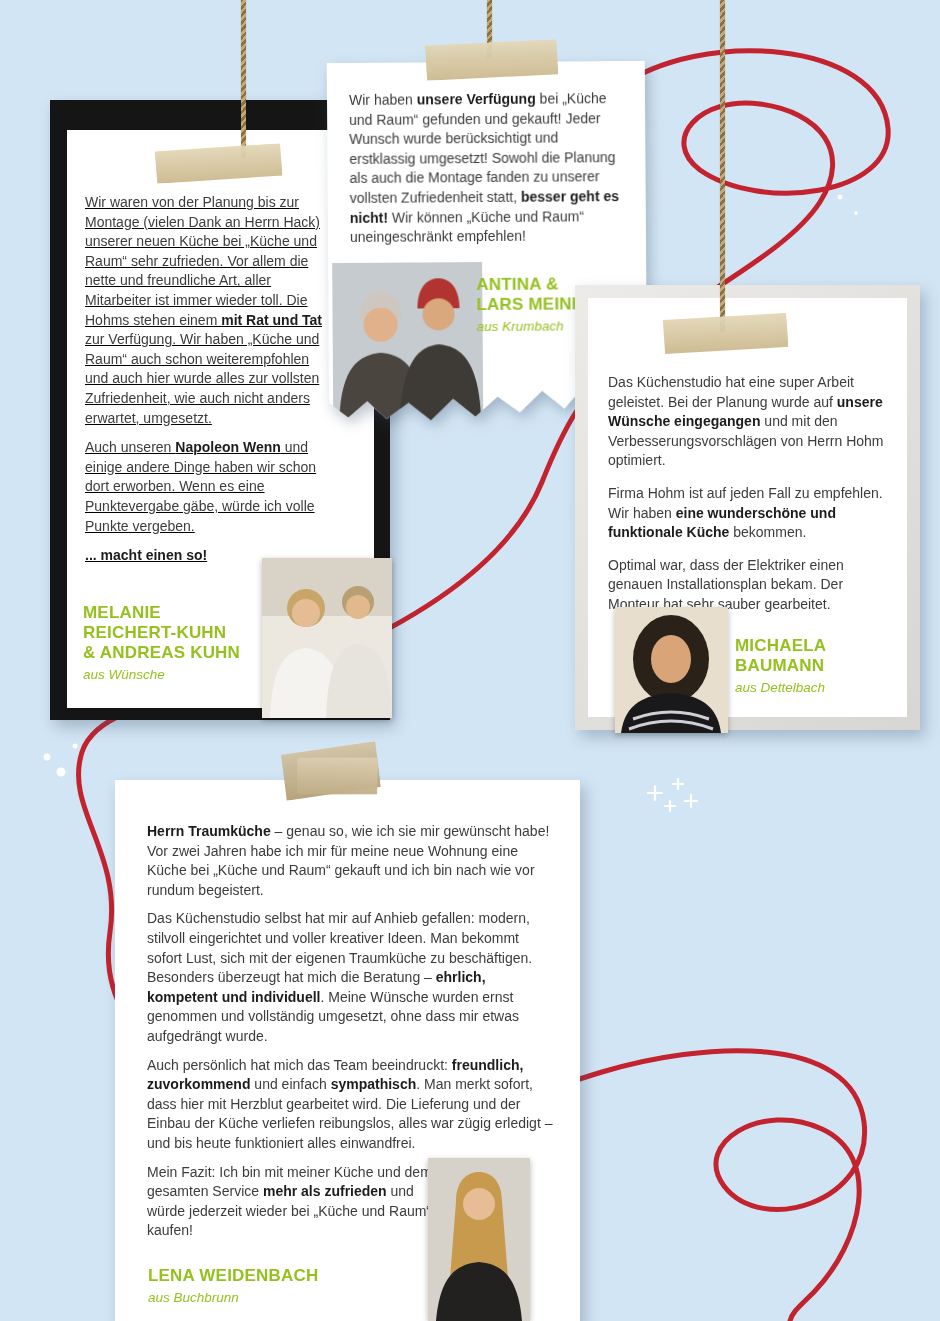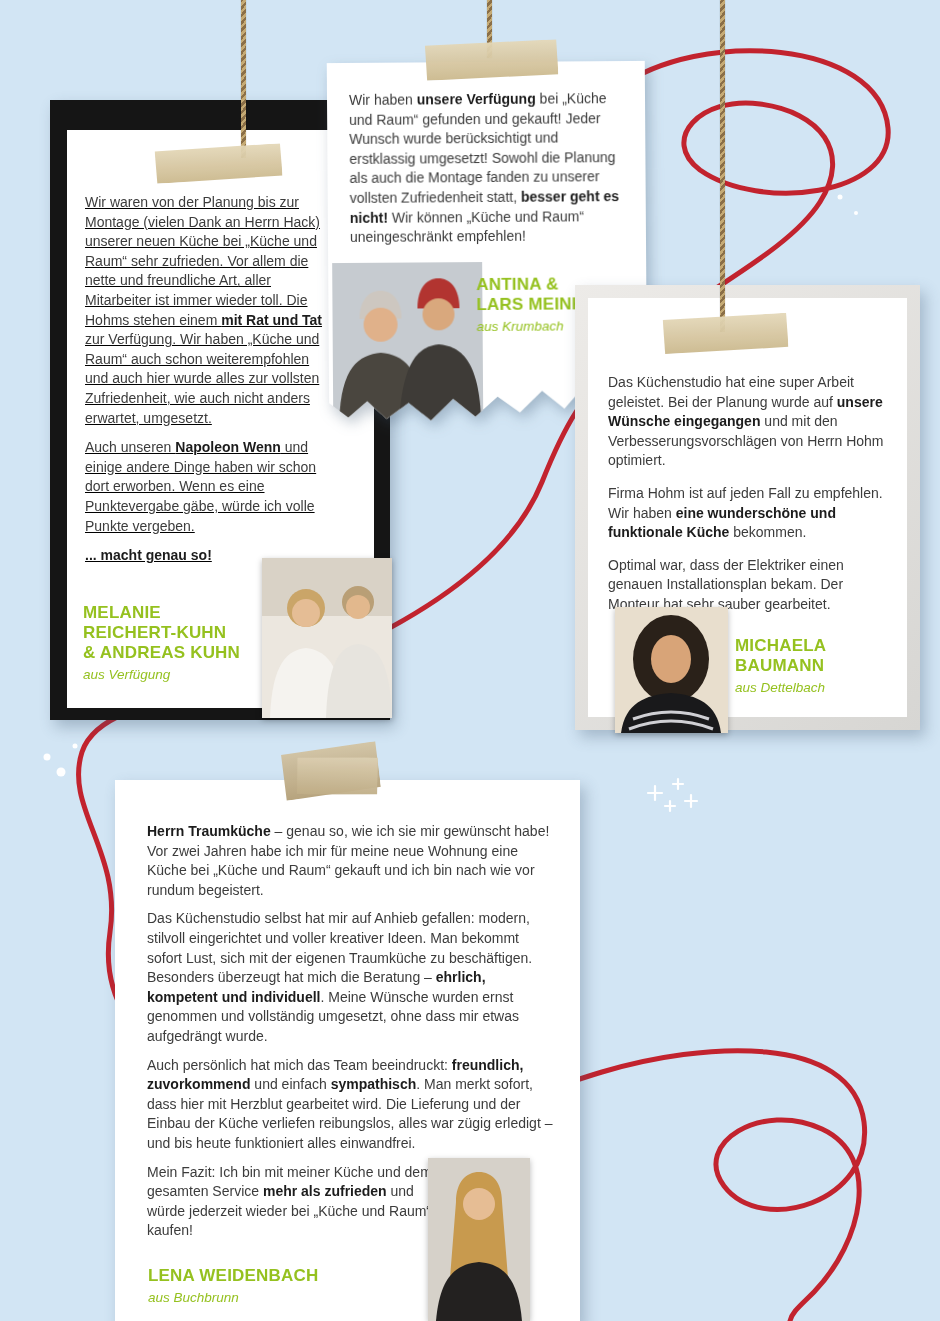--- a/index.html
+++ b/index.html
@@ -101,27 +101,27 @@
 
   <div class="rope rope1"></div>
   <div class="rope rope2"></div>
   <div class="rope rope3"></div>
 
   <div class="card card1">
     <div class="paper"></div>
     <div class="text-block">
       <p>Wir waren von der Planung bis zur Montage (vielen Dank an Herrn Hack) unserer neuen Küche bei „Küche und Raum“ sehr zufrieden. Vor allem die nette und freundliche Art, aller Mitarbeiter ist immer wieder toll. Die Hohms stehen einem <b>mit Rat und Tat</b> zur Verfügung. Wir haben „Küche und Raum“ auch schon weiterempfohlen und auch hier wurde alles zur vollsten Zufriedenheit, wie auch nicht anders erwartet, umgesetzt.</p>
       <p>Auch unseren <b>Napoleon Wenn</b> und einige andere Dinge haben wir schon dort erworben. Wenn es eine Punktevergabe gäbe, würde ich volle Punkte vergeben.</p>
-      <p><b>... macht genau so!</b></p>
+      <p><b>... macht einen so!</b></p>
     </div>
     <div class="name-block nb1">
       <div class="cust-name">MELANIE
 REICHERT-KUHN
 &amp; ANDREAS KUHN</div>
-      <div class="cust-origin">aus Verfügung</div>
+      <div class="cust-origin">aus Wünsche</div>
     </div>
     <div class="photo photo1">
       <svg viewBox="0 0 130 160" preserveAspectRatio="none">
         <rect width="130" height="160" fill="#ece7df"></rect>
         <rect width="130" height="58" fill="#d9d2c6"></rect>
         <circle cx="44" cy="50" r="19" fill="#caa568"></circle>
         <circle cx="44" cy="55" r="14" fill="#e5bd95"></circle>
         <path d="M8,160 C10,104 26,92 44,90 C62,92 80,104 82,160 Z" fill="#f5f3ef"></path>
         <circle cx="96" cy="44" r="16" fill="#b99f76"></circle>
         <circle cx="96" cy="49" r="12" fill="#e2b88d"></circle>

